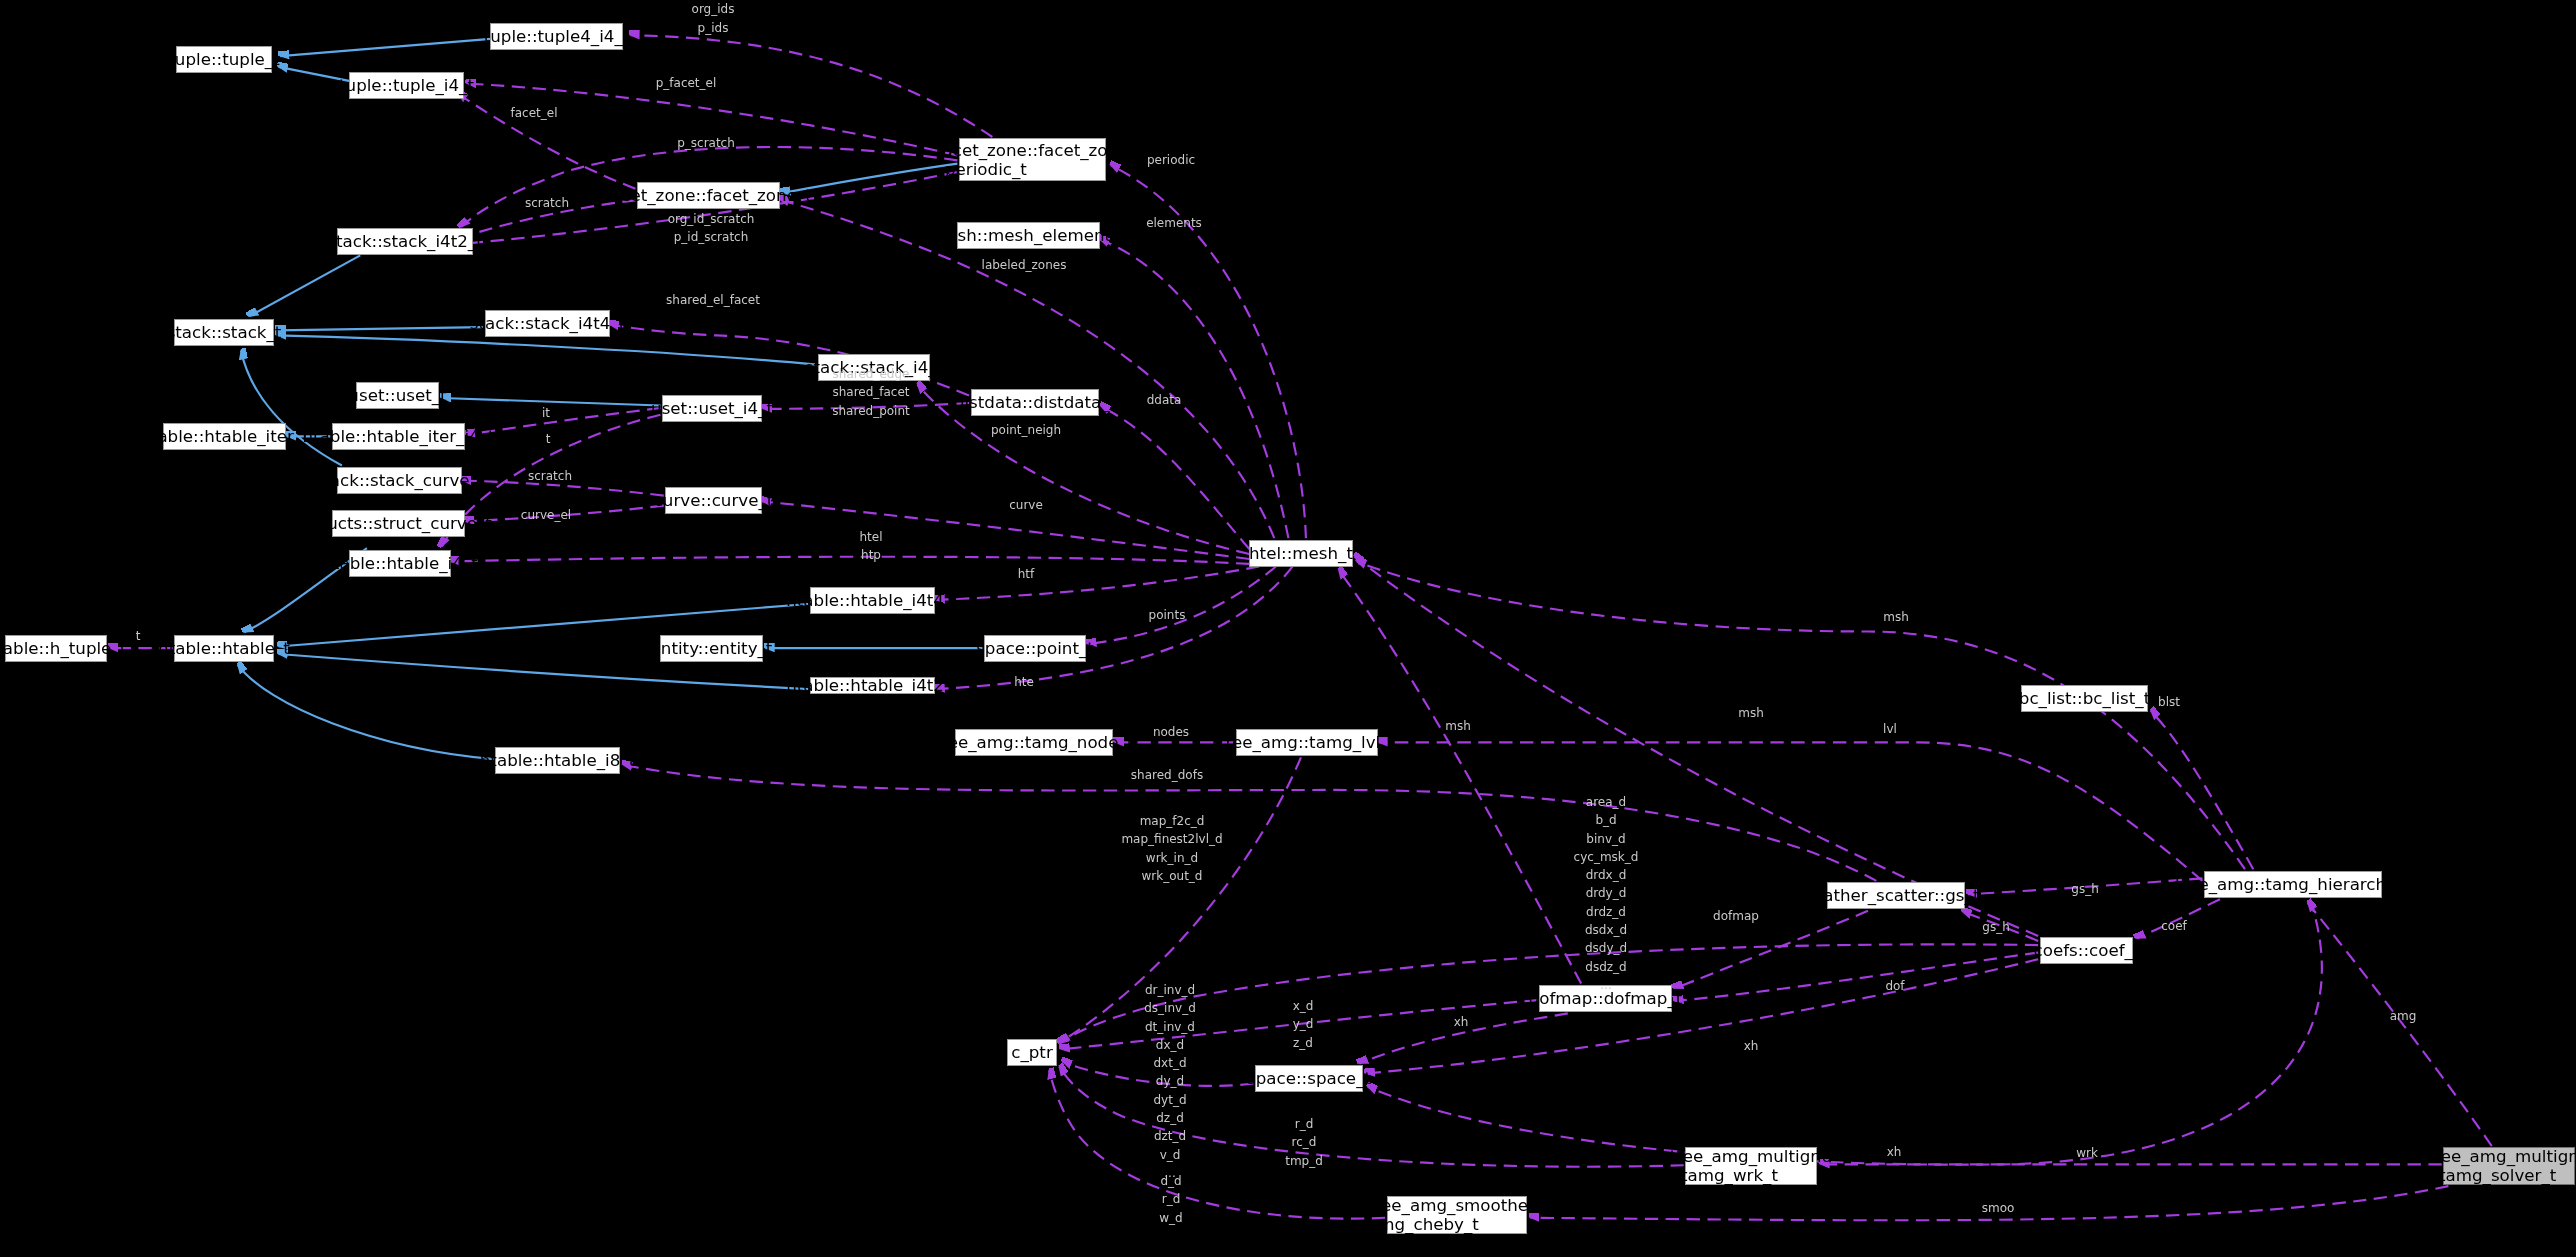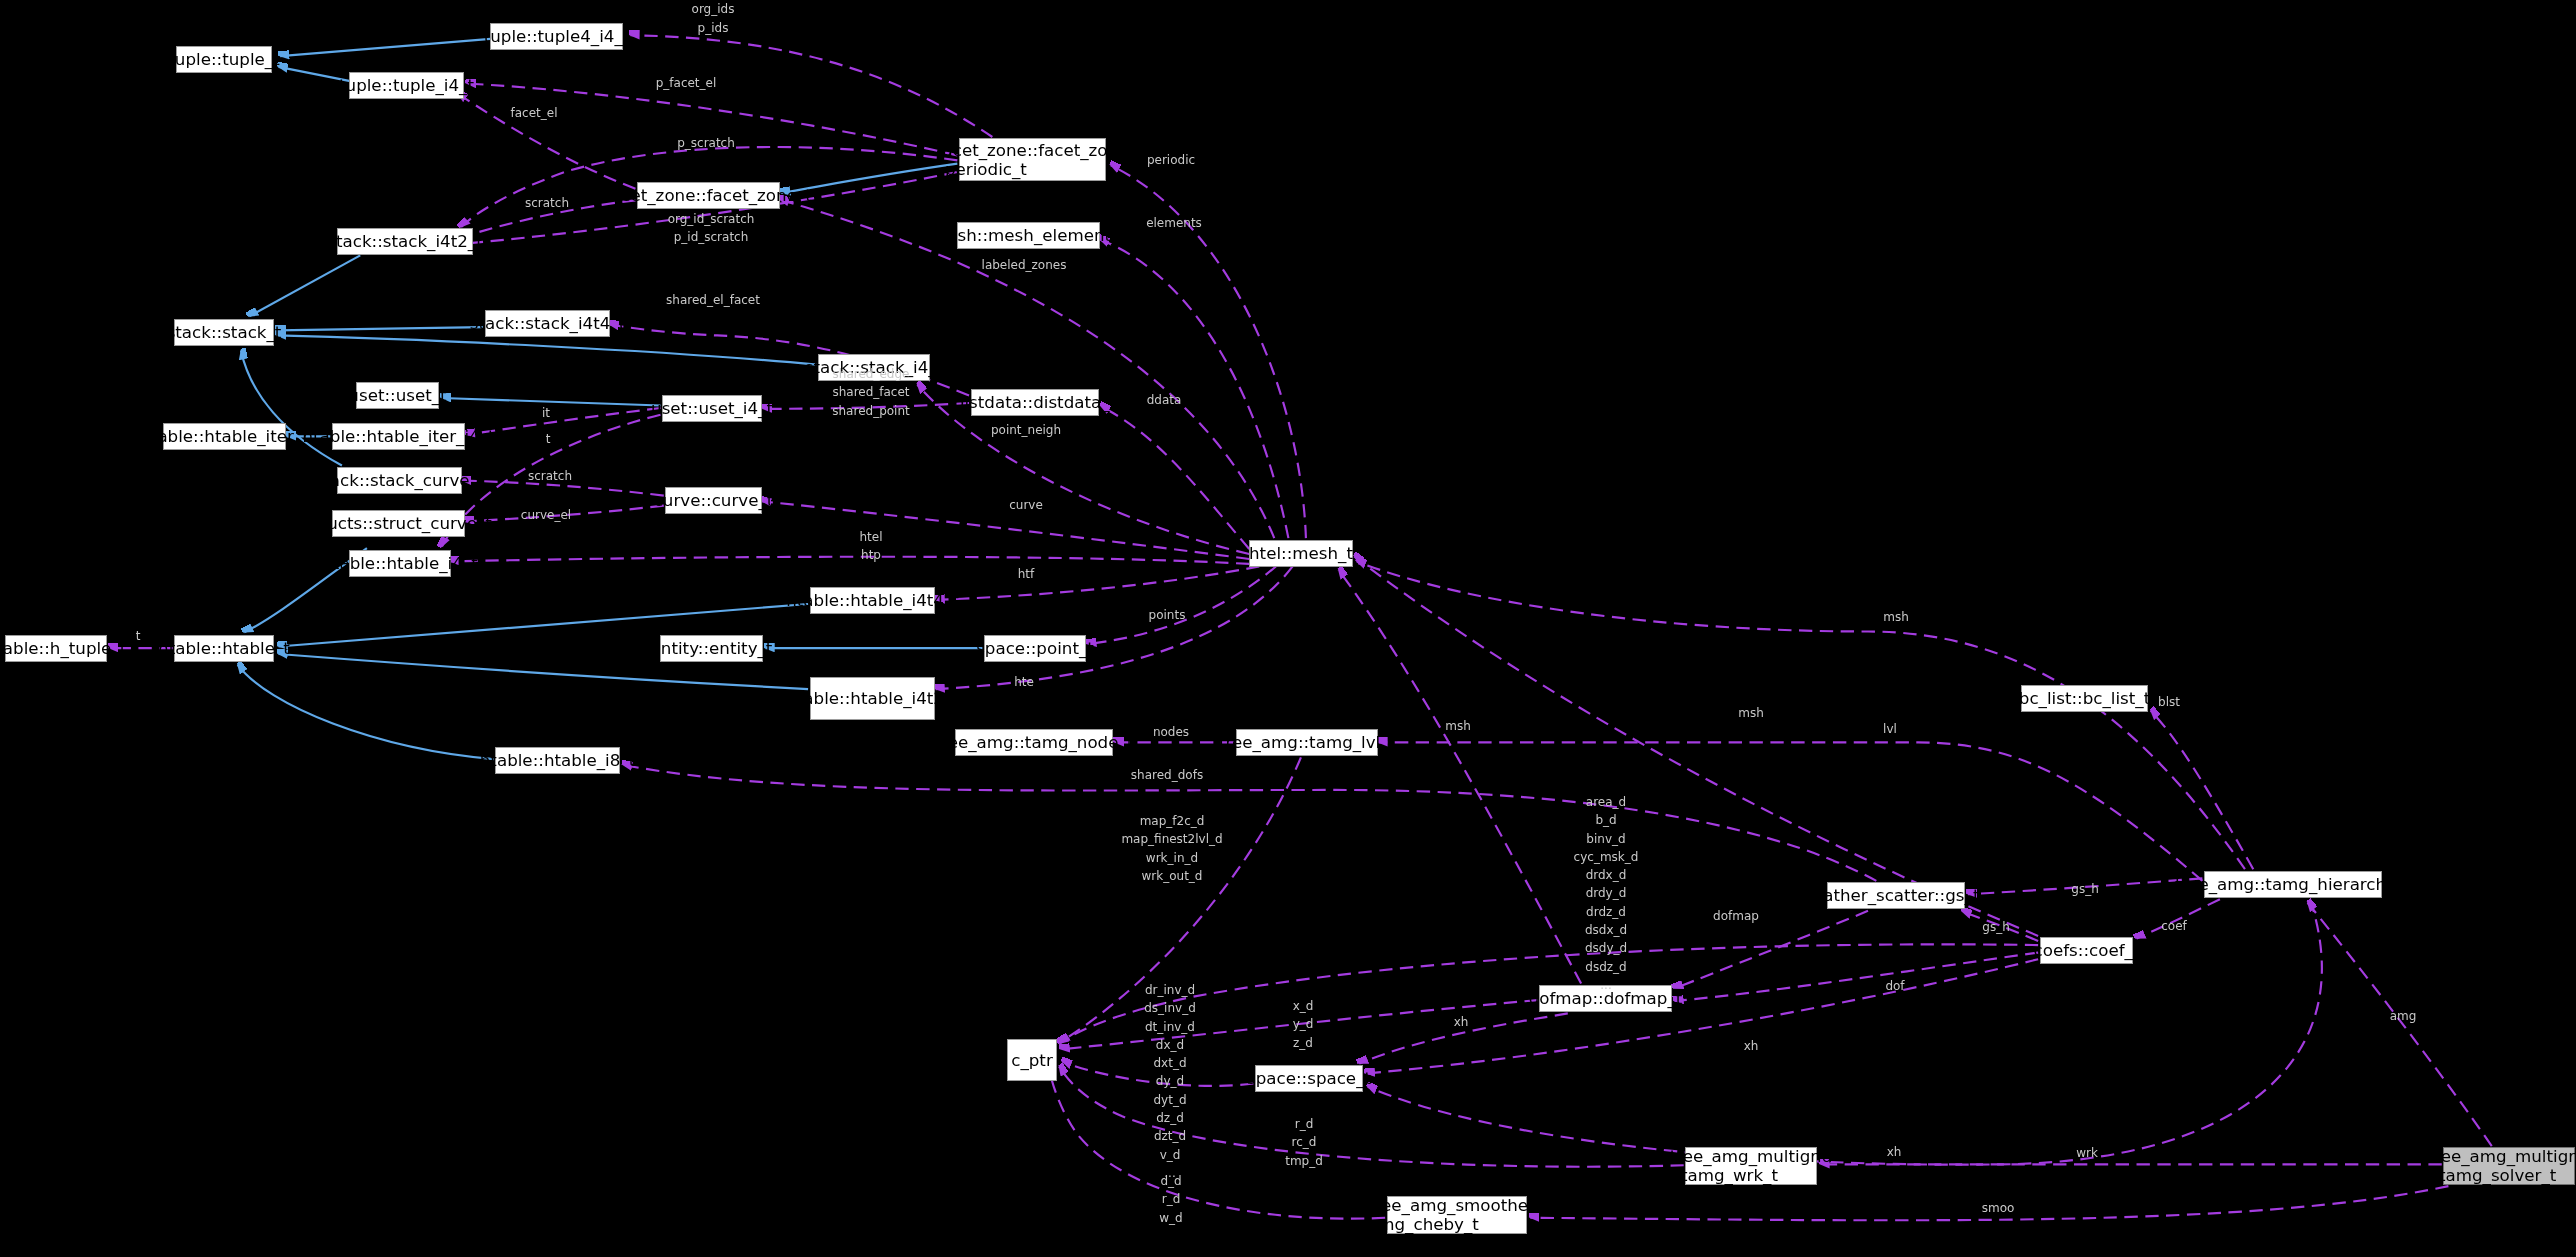--- a/index.html
+++ b/index.html
@@ -117,30 +117,30 @@
   <div class="node" style="left:337px;top:467px;width:125px;height:27px">stack::stack_curve_t</div>
   <div class="node" style="left:665px;top:487px;width:97px;height:27px">curve::curve_t</div>
   <div class="node" style="left:332px;top:510px;width:133px;height:27px">structs::struct_curve_t</div>
   <div class="node" style="left:349px;top:550px;width:102px;height:27px">htable::htable_i4_t</div>
   <div class="node" style="left:1249px;top:540px;width:104px;height:27px">htel::mesh_t</div>
   <div class="node" style="left:5px;top:635px;width:102px;height:27px">htable::h_tuple_t</div>
   <div class="node" style="left:174px;top:635px;width:100px;height:27px">htable::htable_t</div>
   <div class="node" style="left:810px;top:587px;width:125px;height:27px">htable::htable_i4t4_t</div>
   <div class="node" style="left:660px;top:635px;width:103px;height:27px">entity::entity_t</div>
   <div class="node" style="left:984px;top:635px;width:102px;height:27px">space::point_t</div>
-  <div class="node" style="left:810px;top:677px;width:125px;height:43px">htable::htable_i4t2_t</div>
+  <div class="node" style="left:810px;top:677px;width:125px;height:17px">htable::htable_i4t2_t</div>
   <div class="node" style="left:495px;top:747px;width:125px;height:27px">htable::htable_i8_t</div>
   <div class="node" style="left:955px;top:729px;width:158px;height:27px">tree_amg::tamg_node_t</div>
   <div class="node" style="left:1236px;top:729px;width:142px;height:27px">tree_amg::tamg_lvl_t</div>
   <div class="node" style="left:2021px;top:685px;width:127px;height:27px">bc_list::bc_list_t</div>
   <div class="node" style="left:2204px;top:871px;width:178px;height:27px">tree_amg::tamg_hierarchy_t</div>
   <div class="node" style="left:1827px;top:882px;width:138px;height:27px">gather_scatter::gs_t</div>
   <div class="node" style="left:2040px;top:937px;width:93px;height:27px">coefs::coef_t</div>
   <div class="node" style="left:1539px;top:985px;width:133px;height:27px">dofmap::dofmap_t</div>
-  <div class="node" style="left:1007px;top:1039px;width:50px;height:42px">c_ptr</div>
+  <div class="node" style="left:1007px;top:1039px;width:50px;height:27px">c_ptr</div>
   <div class="node" style="left:1255px;top:1065px;width:108px;height:27px">space::space_t</div>
   <div class="node" style="left:1685px;top:1147px;width:132px;height:38px">tree_amg_multigrid
 ::tamg_wrk_t</div>
   <div class="node" style="left:1387px;top:1196px;width:140px;height:38px">tree_amg_smoother::
 amg_cheby_t</div>
   <div class="node highlight" style="left:2443px;top:1147px;width:132px;height:38px">tree_amg_multigrid
 ::tamg_solver_t</div>
 
   <div class="elabel" style="left:713px;top:18.3px">org_ids
 p_ids</div>

